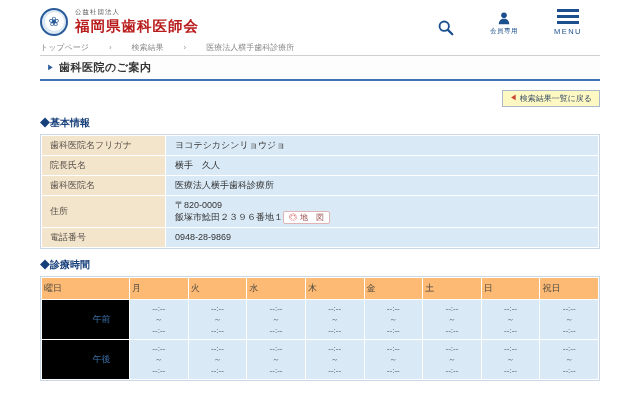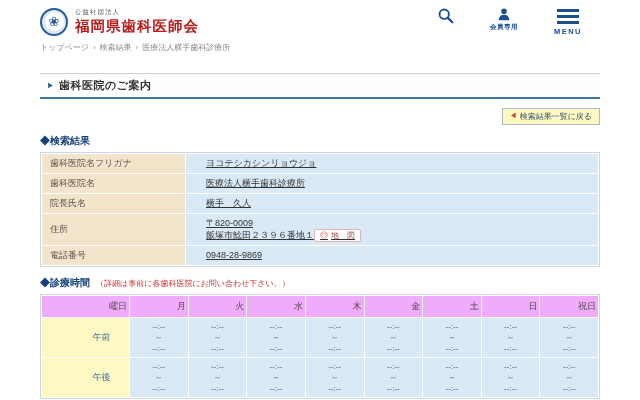--- a/index.html
+++ b/index.html
@@ -9,66 +9,66 @@
 
   
   .header { display:flex; justify-content:space-between; align-items:center; padding-top:7px; }
   .brand { display:flex; align-items:center; gap:7px; }
   .logo-outer { width:28px; height:28px; border-radius:50%; border:2px solid #2a5c9a;
     background:#dce9f5; display:flex; align-items:center; justify-content:center; }
   .logo-inner { width:19px; height:19px; border-radius:50%; background:#fff;
     display:flex; align-items:center; justify-content:center; color:#2a5c9a; font-size:13px; line-height:1; }
   .brand-text .org-type { font-size:6.5px; color:#555; letter-spacing:1px; }
   .brand-text .org-name { font-size:14.5px; font-weight:bold; color:#b91c1c; letter-spacing:1px; }
-  .header-nav { display:flex; align-items:flex-start; gap:36px; margin-right:18px;font-weight:bold; }
+  .header-nav { display:flex; align-items:flex-end; gap:36px; margin-right:18px; }
   .nav-item { display:flex; flex-direction:column; align-items:center; gap:2px; cursor:pointer; }
   .nav-label { font-size:6.5px; color:#1b4f8d; letter-spacing:0.5px; }
   .menu-bars { display:flex; flex-direction:column; gap:3px; padding-top:2px; }
   .menu-bars i { display:block; width:22px; height:3px; background:#1b4f8d; }
   .menu-label { font-size:7.5px; color:#1b4f8d; letter-spacing:1.5px; margin-top:1px; }
 
   
-  .breadcrumb { margin-top:6px; font-size:8px; color:#888; display:flex; gap:4px; align-items:center; }
+  .breadcrumb { margin-top:6px; font-size:8px; color:#888; display:flex; gap:20px; align-items:center; }
   .crumb { cursor:pointer; }
   .crumb-sep { color:#999; font-size:8px; }
 
   
-  .titlebar { margin-top:20px; border-top:1px solid #cfcfcf; border-bottom:2px solid #3e74b0;
+  .titlebar { margin-top:2px; border-top:1px solid #cfcfcf; border-bottom:2px solid #3e74b0;
     background:#fdfdfd; padding:4px 7px; display:flex; align-items:center; gap:5px; }
   .title-marker { color:#2a5c9a; font-size:7px; }
   .page-title { font-size:11px; font-weight:bold; color:#333; letter-spacing:0.5px; }
 
   .back-row { margin-top:5px; text-align:right; }
   .back-button { display:inline-flex; align-items:center; gap:3px; font-size:8px; color:#334a66;
     background:#fef9c3; border:1px solid #a9b9c9; padding:2px 7px; cursor:pointer; }
   .back-arrow { color:#cc4433; font-size:7px; }
 
   
   .section-head { margin:9px 0 4px; display:flex; align-items:baseline; gap:6px; }
   .section-title { font-size:10px; font-weight:bold; color:#173f7a; }
   .section-note { font-size:8px; color:#d03030; }
 
   .tbl-wrap { border:1px solid #c9d7e6; }
   table { width:100%; border-collapse:collapse; table-layout:fixed; }
   td, th { border:1px solid #ffffff; font-size:9px; font-weight:normal; }
 
   
-  .info-tbl th { width:144px; background:#f3e5cc; color:#59514a; text-align:left;
+  .info-tbl th { width:124px; background:#f3e5cc; color:#59514a; text-align:left;
     padding:3px 8px; vertical-align:middle; }
-  .info-tbl td { background:#d9e9f6; color:#333; padding:3px 20px; vertical-align:middle; line-height:12px;text-decoration:underline; }
+  .info-tbl td { background:#d9e9f6; color:#333; padding:3px 9px; vertical-align:middle; line-height:12px; }
   .addr-line2 { display:flex; align-items:center; }
   .map-button { display:inline-flex; align-items:center; gap:3px; background:#fff;
     border:1px solid #e0b4b4; border-radius:2px; padding:0 5px; font-size:8px;
     color:#9a4a4a; cursor:pointer; line-height:11px; }
   .map-icon { color:#cc2222; font-size:8px; }
 
   
-  .hours-tbl th.day-head { background:#f0abfc; color:#4f4a42; text-align:right; padding:4px 2px; }
+  .hours-tbl th.day-head { background:#fdba74; color:#4f4a42; text-align:left; padding:4px 2px; }
   .hours-tbl th.col-label { width:88px; }
-  .hours-tbl th.row-label { background:#fef9c3; color:#3d6fa8; text-align:center; vertical-align:middle;padding-left:32px; }
+  .hours-tbl th.row-label { background:#000000; color:#3d6fa8; text-align:center; vertical-align:middle;padding-left:32px; }
   .hours-tbl td { background:#d9e9f6; color:#44566b; text-align:center; padding:3px 2px;
     font-size:8px; line-height:11px; white-space:pre-line; }
 </style>
 </head>
 <body>
 
 <div class="container">
 
   <div class="header">
     <div class="brand">
@@ -121,36 +121,36 @@
   </div>
 
   <div class="back-row">
     <span class="back-button">
       <span class="back-arrow">◀</span>
       <span>検索結果一覧に戻る</span>
     </span>
   </div>
 
   <div class="section-head">
-    <span class="section-title">◆検索結果</span>
+    <span class="section-title">◆基本情報</span>
   </div>
   <div class="tbl-wrap">
     <table class="info-tbl">
       <tbody>
           <tr>
         <th>歯科医院名フリガナ</th>
         <td>ヨコテシカシンリョウジョ</td>
       </tr>
       <tr>
+        <th>院長氏名</th>
+        <td>横手　久人</td>
+      </tr>
+      <tr>
         <th>歯科医院名</th>
         <td>医療法人横手歯科診療所</td>
-      </tr>
-      <tr>
-        <th>院長氏名</th>
-        <td>横手　久人</td>
       </tr>
       <tr>
         <th>住所</th>
         <td>
           <div>〒820-0009</div>
           <div class="addr-line2">
             <span>飯塚市鯰田２３９６番地１</span>
             <span class="map-button">
               <span class="map-icon">◎</span>
               <span>地　図</span>
@@ -161,21 +161,20 @@
       <tr>
         <th>電話番号</th>
         <td>0948-28-9869</td>
       </tr>
     </tbody>
       </table>
   </div>
 
   <div class="section-head">
     <span class="section-title">◆診療時間</span>
-    <span class="section-note">（詳細は事前に各歯科医院にお問い合わせ下さい。）</span>
   </div>
   <div class="tbl-wrap">
     <table class="hours-tbl">
       <tbody>
           <tr>
         <th class="day-head col-label">曜日</th>
         <th class="day-head">月</th>
         <th class="day-head">火</th>
         <th class="day-head">水</th>
         <th class="day-head">木</th>

